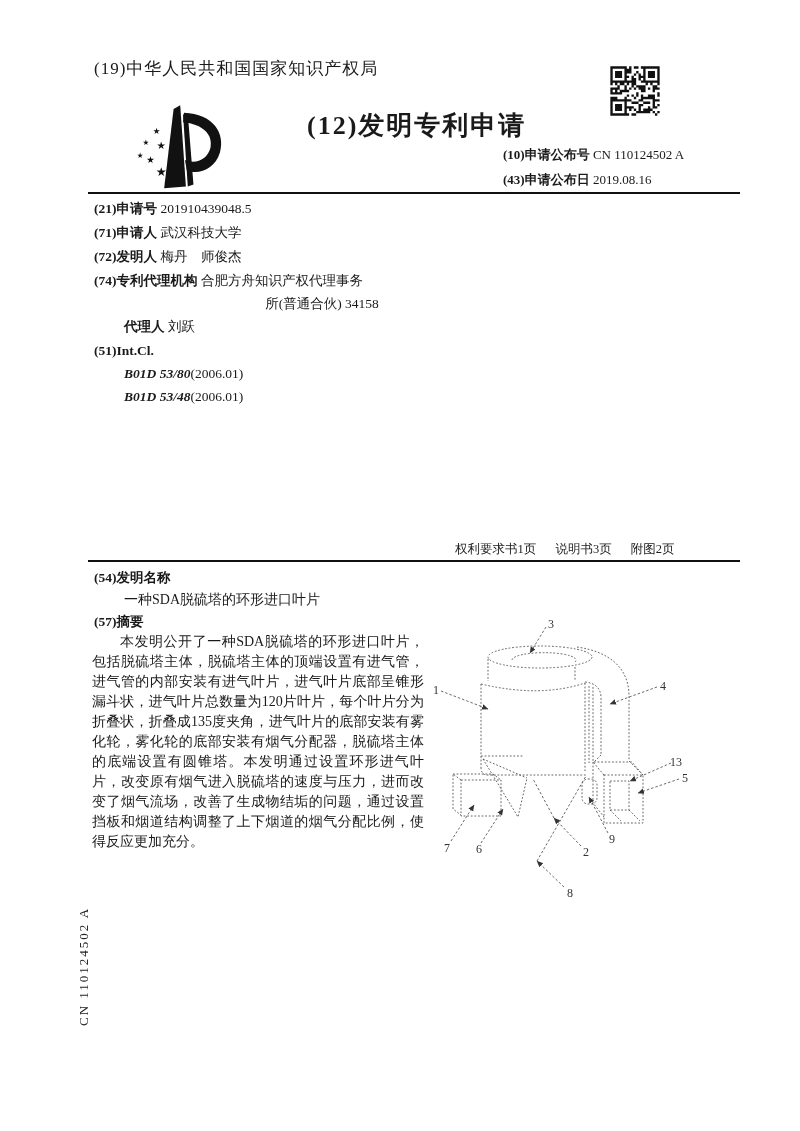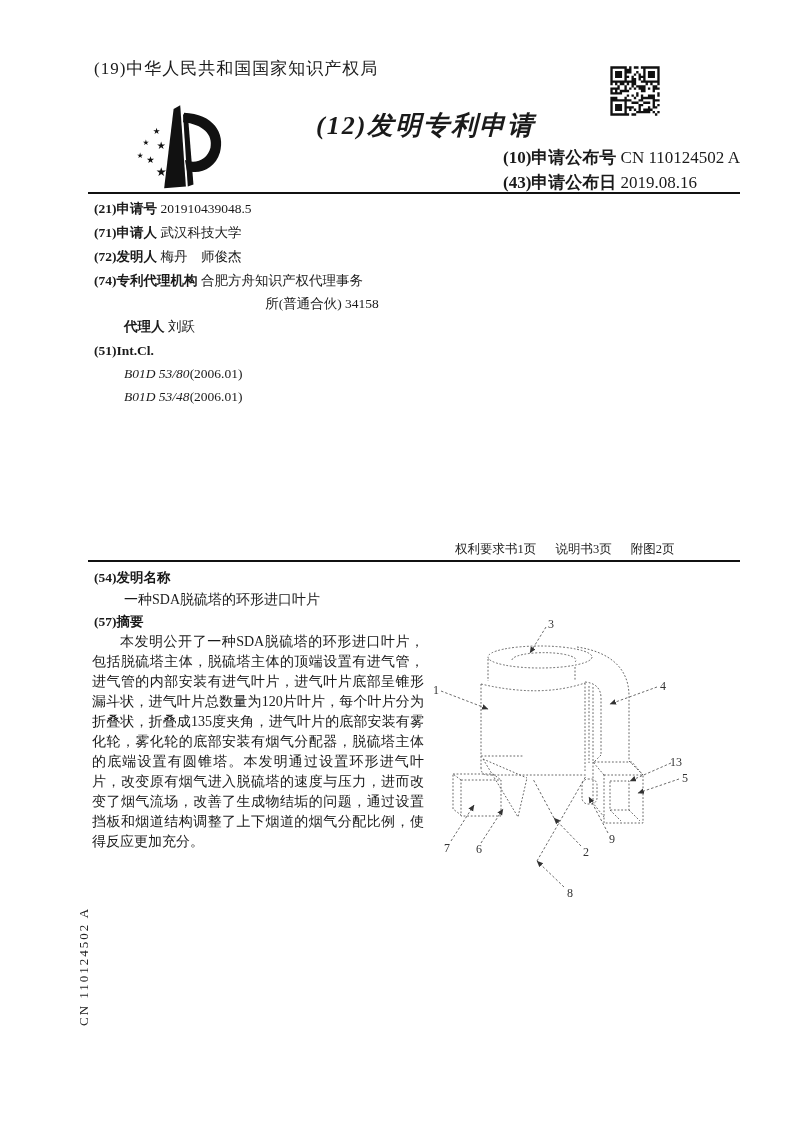--- a/index.html
+++ b/index.html
@@ -1,34 +1,34 @@
 <!DOCTYPE html>
 <html><head>
 <meta charset="utf-8">
 <style>
   html,body{margin:0;padding:0;background:#ffffff;}
   body{font-family:"Liberation Serif","DejaVu Serif",serif;color:#1a1a1a;}
   .page{position:relative;width:800px;height:1131px;background:#fff;overflow:hidden;}
   .abs{position:absolute;}
   .office{left:94px;top:57px;font-size:17px;letter-spacing:1px;white-space:nowrap;}
-  .doc-type{left:316px;top:108px;font-size:26px;font-weight:bold;letter-spacing:2px;white-space:nowrap;font-style:italic;}
-  .pub-line{left:503px;font-size:17px;white-space:nowrap;}
+  .doc-type{left:307px;top:108px;font-size:26px;font-weight:bold;letter-spacing:2px;white-space:nowrap;}
+  .pub-line{left:503px;font-size:13px;white-space:nowrap;}
   .pub-no{top:146px;}
   .pub-date{top:171px;}
   .bl{font-weight:bold;}
   .rule{left:88px;width:652px;height:2px;background:#111;}
   .rule-top{top:192px;}
   .rule-mid{top:560px;}
   .biblio{left:94px;top:200px;width:360px;font-size:13.5px;}
   .b-line{line-height:17px;margin-bottom:6px;white-space:nowrap;}
   .gap{margin-top:7px;}
   .ind-a{padding-left:30px;}
   .ind-b{padding-left:96px;text-align:center;}
   .intcl-item{padding-left:30px;}
-  .intcl-code{font-style:italic;font-weight:normal;}
+  .intcl-code{font-style:italic;font-weight:bold;}
   .pages{left:455px;top:541px;font-size:12.5px;white-space:nowrap;}
   .pages span{margin-right:16px;text-align:center;}
   .pages span:last-child{margin-right:0;}
   .sec-label{font-size:13.5px;font-weight:bold;white-space:nowrap;}
   .sec54{left:94px;top:569px;}
   .title-line{left:124px;top:591px;font-size:14px;white-space:nowrap;}
   .sec57{left:94px;top:613px;}
   .abstract{left:92px;top:632px;width:332px;font-size:14px;line-height:20px;text-align:justify;text-indent:2em;}
   .figure{left:425px;top:603px;width:320px;height:310px;}
   .vert{left:76px;top:1026px;transform:rotate(-90deg);transform-origin:0 0;font-size:13px;letter-spacing:2px;white-space:nowrap;color:#222;}

